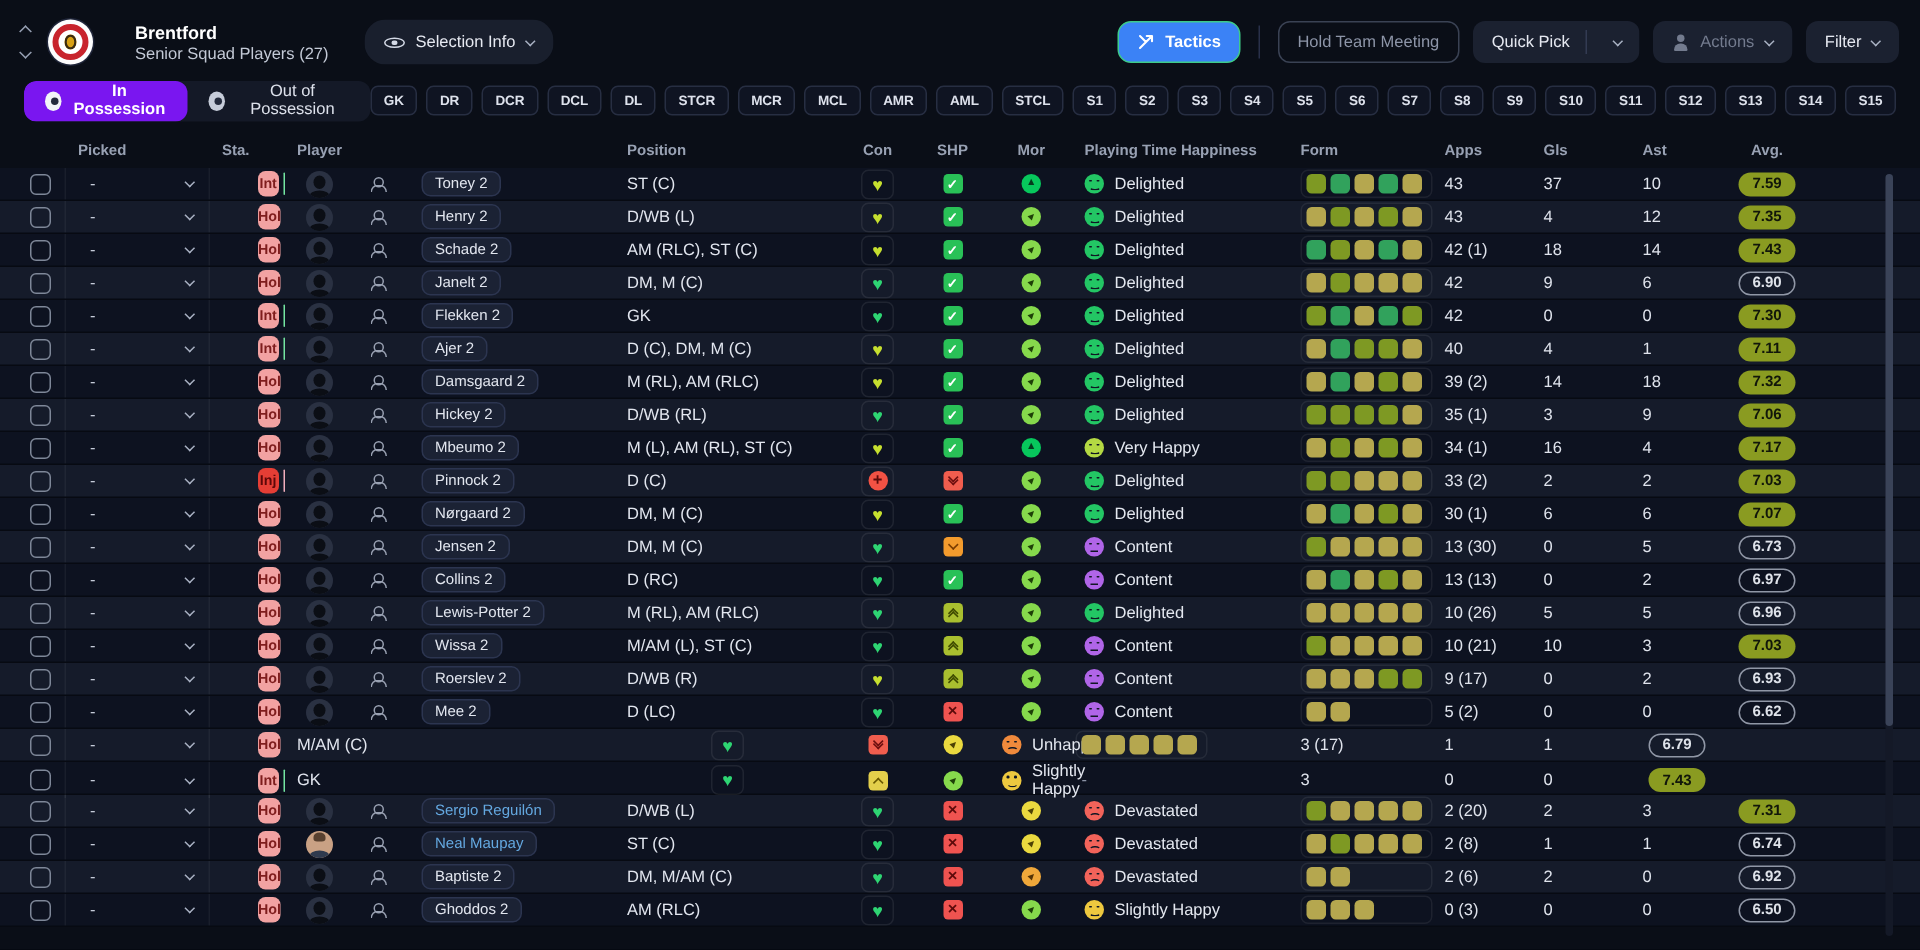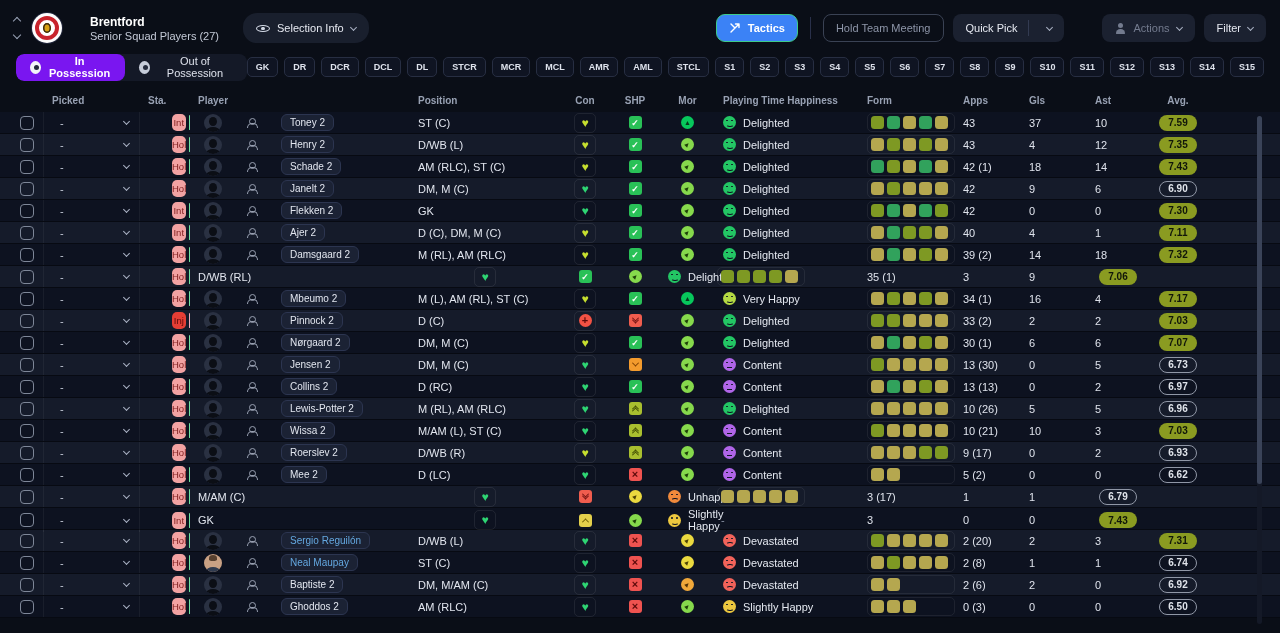--- a/index.html
+++ b/index.html
@@ -26,21 +26,21 @@
   .eye { width:14px; height:12px; position:relative; display:inline-block; }
   .eye::before { content:""; position:absolute; left:0; right:0; top:2.5px; bottom:2.5px; border:1.3px solid #d4dae6; border-radius:50%; }
   .eye::after { content:""; position:absolute; left:5px; top:4.5px; width:3.5px; height:3.5px; border-radius:50%; background:#d4dae6; }
   .topbar-right { display:flex; align-items:center; gap:9px; }
   .btn-tactics { background:#3b82f6; border:1px solid #3ecb8a; color:#fff; font-weight:700; border-radius:9px; }
   .vdivider { width:1px; height:22px; background:#29304a; margin:0 3px; }
   .btn-ghost { background:transparent; border:1px solid #3a4254; color:#8d95a8; }
   .btn-split { padding-right:0; }
   .split-sep { width:1px; height:16px; background:#333b52; margin-left:4px; }
   .split-chev { padding:0 11px; display:flex; align-items:center; }
-  .btn-dim { color:#737b8e;margin-left:29px; }
+  .btn-dim { color:#737b8e; }
   .person { width:11px; height:11px; position:relative; display:inline-block; }
   .person::before { content:""; position:absolute; left:3px; top:0; width:5px; height:5px; border-radius:50%; background:currentColor; }
   .person::after { content:""; position:absolute; left:1px; bottom:0; width:9px; height:5px; border-radius:5px 5px 1px 1px; background:currentColor; }
   
   .subbar { display:flex; align-items:center; justify-content:space-between; padding:2px 16px 6px 16px; height:34px; }
   .possession { display:flex; align-items:stretch; background:#141927; border-radius:8px; height:27px; overflow:hidden; }
   .poss-btn { display:flex; align-items:center; gap:7px; padding:0 14px; font-size:11px; color:#dde1eb; background:transparent; border:none; cursor:pointer; font-family:inherit; }
   .poss-btn.active { background:#7a16f0; border-radius:8px; color:#ffffff; font-weight:700; }
   .ball { width:13px; height:13px; border-radius:50%; background:#f2f4f8; position:relative; display:inline-block; }
   .ball::after { content:""; position:absolute; left:4px; top:4px; width:5px; height:5px; border-radius:50%; background:#232a3c; }
@@ -57,21 +57,21 @@
   .trow { height:22px; border-bottom:1px solid #070a12; font-size:11px; }
   .trow:nth-child(odd) { background:#0d1220; }
   .trow:nth-child(even) { background:#151b2a; }
   .cell { display:flex; align-items:center; height:100%; }
   .cell.c { justify-content:center; }
   .cell-chk { justify-content:center; border-right:1px solid rgba(255,255,255,0.05); }
   .checkbox { width:14px; height:14px; border:1.5px solid #7e8798; border-radius:4px; cursor:pointer; }
   .cell-picked { justify-content:space-between; padding:0 10px 0 16px; border-right:1px solid rgba(255,255,255,0.05); color:#c6ccd9; cursor:pointer; }
   .cell-picked .chev { width:5px; height:5px; color:#aab2c4; margin-top:-2px; }
   .cell-sta { gap:3px; padding-left:2px; }
-  .sta-badge { width:28px; height:17px; border-radius:5px; display:inline-flex; align-items:center; justify-content:center; font-size:9.5px; font-weight:400;margin-left:30px; }
+  .sta-badge { width:28px; height:17px; border-radius:5px; display:inline-flex; align-items:center; justify-content:center; font-size:9.5px; font-weight:700;margin-left:30px; }
   .sta-int, .sta-hol { background:#f2a2a2; color:#7e1d1d; }
   .sta-inj { background:#e53e35; color:#5c0808; }
   .stripe { width:3px; height:15px; border-radius:2px; }
   .stripe-green { background:#74e6a1; }
   .stripe-pink { background:#f2aebc; }
   .stripe-none { background:transparent; }
   .cell-player { gap:24px; padding-left:14px; }
   .avatar { width:18px; height:18px; border-radius:50%; background:#2a3142; position:relative; overflow:hidden; flex:none; }
   .avatar::before { content:""; position:absolute; left:5px; top:3px; width:8px; height:9px; border-radius:50%; background:#0b0e15; }
   .avatar::after { content:""; position:absolute; left:2px; bottom:-3px; width:14px; height:8px; border-radius:50% 50% 0 0; background:#0b0e15; }
@@ -607,20 +607,25 @@
             <span class="checkbox"></span>
           </div>
           <div class="cell cell-picked">
             <span>-</span>
             <span class="chev"></span>
           </div>
           <div class="cell cell-sta">
             <span class="sta-badge sta-hol">Hol</span>
             <span class="stripe stripe-green"></span>
           </div>
+          <div class="cell cell-player">
+            <span class="avatar"></span>
+            <span class="player-icon"></span>
+            <span class="name-pill">Hickey 2</span>
+          </div>
           <div class="cell cell-pos">D/WB (RL)</div>
           <div class="cell c">
             <span class="iconbox">
               <span class="heart green">♥</span>
             </span>
           </div>
           <div class="cell c">
             <span class="shp shp-check">✓</span>
           </div>
           <div class="cell c">

